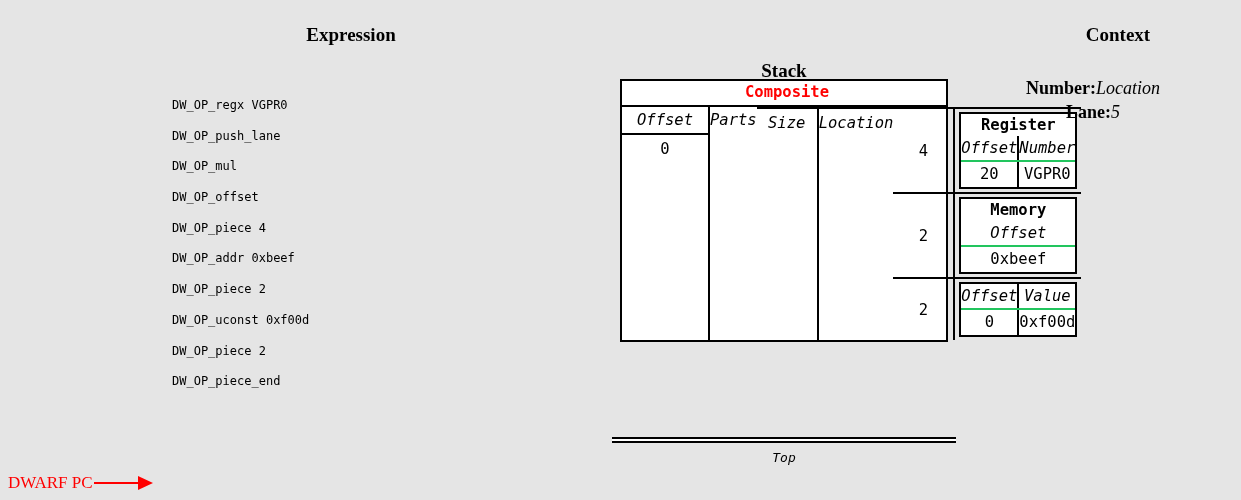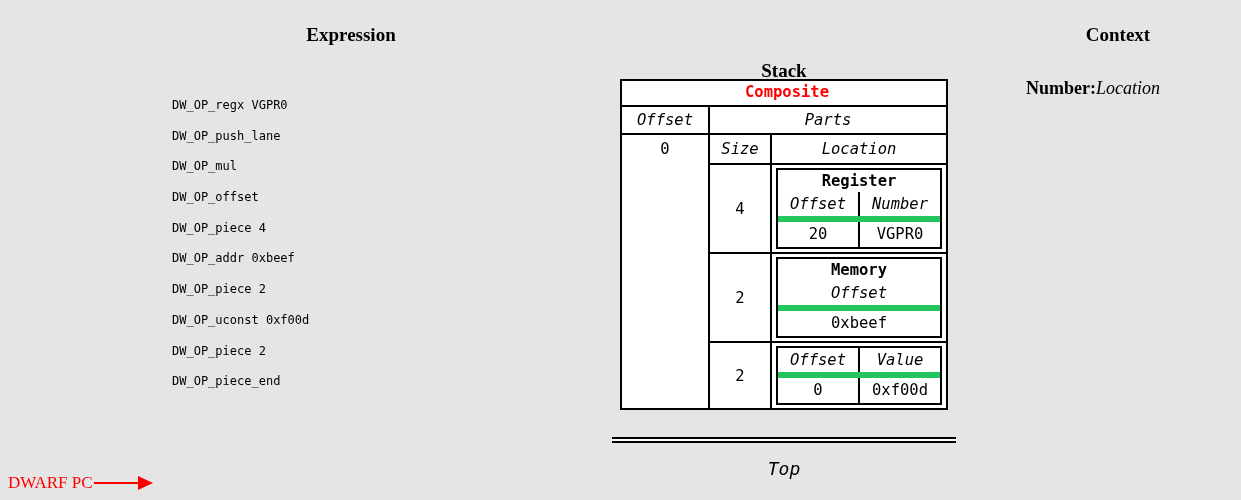--- a/index.html
+++ b/index.html
@@ -133,21 +133,21 @@
   .offset-col .oc-val {
     text-align: center;
     font-family: "DejaVu Sans Mono", "Liberation Mono", monospace;
     font-size: 15.5px;
     line-height: 28px;
     flex: 1 1 auto;
   }
   .parts-col {
     flex: 1 1 auto;
     display: flex;
-    flex-direction: column;
+    flex-direction: row;
     box-sizing: border-box;
   }
   .parts-col .pc-head {
     text-align: center;
     font-family: "DejaVu Sans Mono", "Liberation Mono", monospace;
     font-style: italic;
     font-size: 15.5px;
     line-height: 26px;
   }
   .parts-subhead {
@@ -223,21 +223,21 @@
     font-family: "DejaVu Sans Mono", "Liberation Mono", monospace;
     font-style: italic;
     font-size: 15.5px;
     line-height: 24px;
   }
   .loc-box .lb-head > div.sep {
     border-right: 2px solid #000000;
   }
   .loc-box .lb-vals {
     display: flex;
-    border-top: 6px solid #22c55e;
+    border-top: 2px solid #22c55e;
   }
   .loc-box .lb-vals > div {
     flex: 1 1 0;
     text-align: center;
     font-family: "DejaVu Sans Mono", "Liberation Mono", monospace;
     font-size: 15.5px;
     line-height: 25px;
   }
   .loc-box .lb-vals > div.sep {
     border-right: 2px solid #000000;
@@ -258,23 +258,23 @@
     background: #ffffff;
   }
   #stack-bottom .rule-b {
     height: 2px;
     background: #000000;
   }
   #stack-bottom .top-caption {
     text-align: center;
     font-family: "DejaVu Sans Mono", "Liberation Mono", monospace;
     font-style: italic;
-    font-size: 18px;
+    font-size: 13px;
     line-height: 22px;
-    padding-top: 15px;
+    padding-top: 4px;
     color: #000000;
   }
 
   
   #context-block {
     position: absolute;
     left: 968px;
     top: 76px;
     width: 250px;
     text-align: center;
@@ -401,15 +401,16 @@
 
   <div id="stack-bottom">
     <div class="rule-a"></div>
     <div class="rule-gap"></div>
     <div class="rule-b"></div>
     <div class="top-caption">Top</div>
   </div>
 
   <div id="context-block">
     <div class="ctx-line"><span class="ctx-key">Number:</span><span class="ctx-val">Location</span></div>
+    <div class="ctx-line"><span class="ctx-key">Lane:</span><span class="ctx-val">5</span></div>
   </div>
 
 </div>
 
 </body></html>

